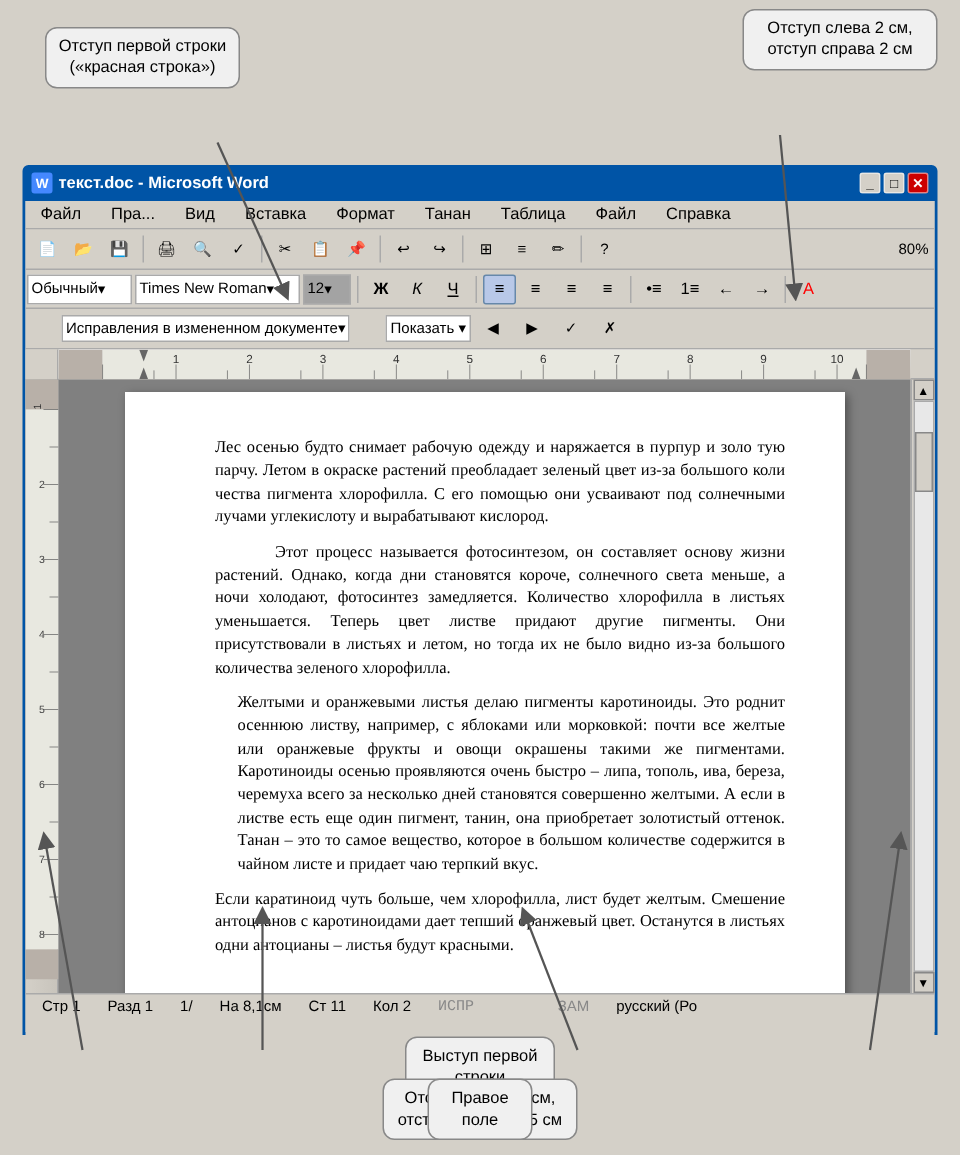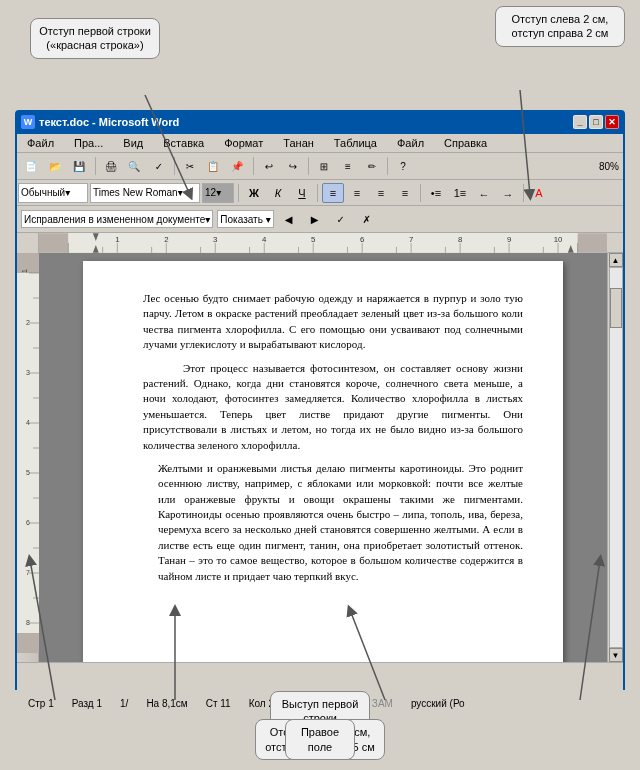--- a/index.html
+++ b/index.html
@@ -212,20 +212,21 @@
     }
 
     .track-dropdown {
       height: 18px;
       background: white;
       border: 1px solid #aaa;
       font-size: 10px;
       padding: 0 2px;
       display: flex;
       align-items: center;
+      margin-left: 20px;
     }
 
     
     .ruler-container {
       display: flex;
       background: #d4d0c8;
       height: 20px;
       border-bottom: 1px solid #aaa;
       position: relative;
     }
@@ -325,21 +326,21 @@
     }
 
     
     .status-bar {
       background: #d4d0c8;
       border-top: 1px solid #aaa;
       padding: 2px 6px;
       display: flex;
       gap: 8px;
       font-size: 10px;
-      align-items: flex-end;
+      align-items: flex-start;
     }
 
     .status-item {
       padding: 0 4px;
       border: 1px solid transparent;
     }
 
     
     .para1 {
       text-indent: 0;
@@ -610,20 +611,23 @@
       <div class="page">
         <p class="para1">
           <span>Лес осенью будто снимает рабочую одежду и наряжается в пурпур и золо тую парчу. Летом в окраске растений преобладает зеленый цвет из-за большого коли чества пигмента хлорофилла. С его помощью они усваивают под солнечными лучами углекислоту и вырабатывают кислород.</span>
         </p>
         <p class="para2">
           <span>Этот процесс называется фотосинтезом, он составляет основу жизни растений. Однако, когда дни становятся короче, солнечного света меньше, а ночи холодают, фотосинтез замедляется. Количество хлорофилла в листьях уменьшается. Теперь цвет листве придают другие пигменты. Они присутствовали в листьях и летом, но тогда их не было видно из-за большого количества зеленого хлорофилла.</span>
         </p>
         <p class="para3">
           <span>Желтыми и оранжевыми листья делаю пигменты каротиноиды. Это роднит осеннюю листву, например, с яблоками или морковкой: почти все желтые или оранжевые фрукты и овощи окрашены такими же пигментами. Каротиноиды осенью проявляются очень быстро – липа, тополь, ива, береза, черемуха всего за несколько дней становятся совершенно желтыми. А если в листве есть еще один пигмент, танин, она приобретает золотистый оттенок. Танан – это то самое вещество, которое в большом количестве содержится в чайном листе и придает чаю терпкий вкус.</span>
         </p>
+        <p class="para4">
+          <span>Если каратиноид чуть больше, чем хлорофилла, лист будет желтым. Смешение антоцианов с каротиноидами дает тепший оранжевый цвет. Останутся в листьях одни антоцианы – листья будут красными.</span>
+        </p>
       </div>
     </div>
 
     <div class="scrollbar-v">
       <div class="scroll-btn">▲</div>
       <div class="scroll-track">
         <div class="scroll-thumb"></div>
       </div>
       <div class="scroll-btn">▼</div>
     </div>

